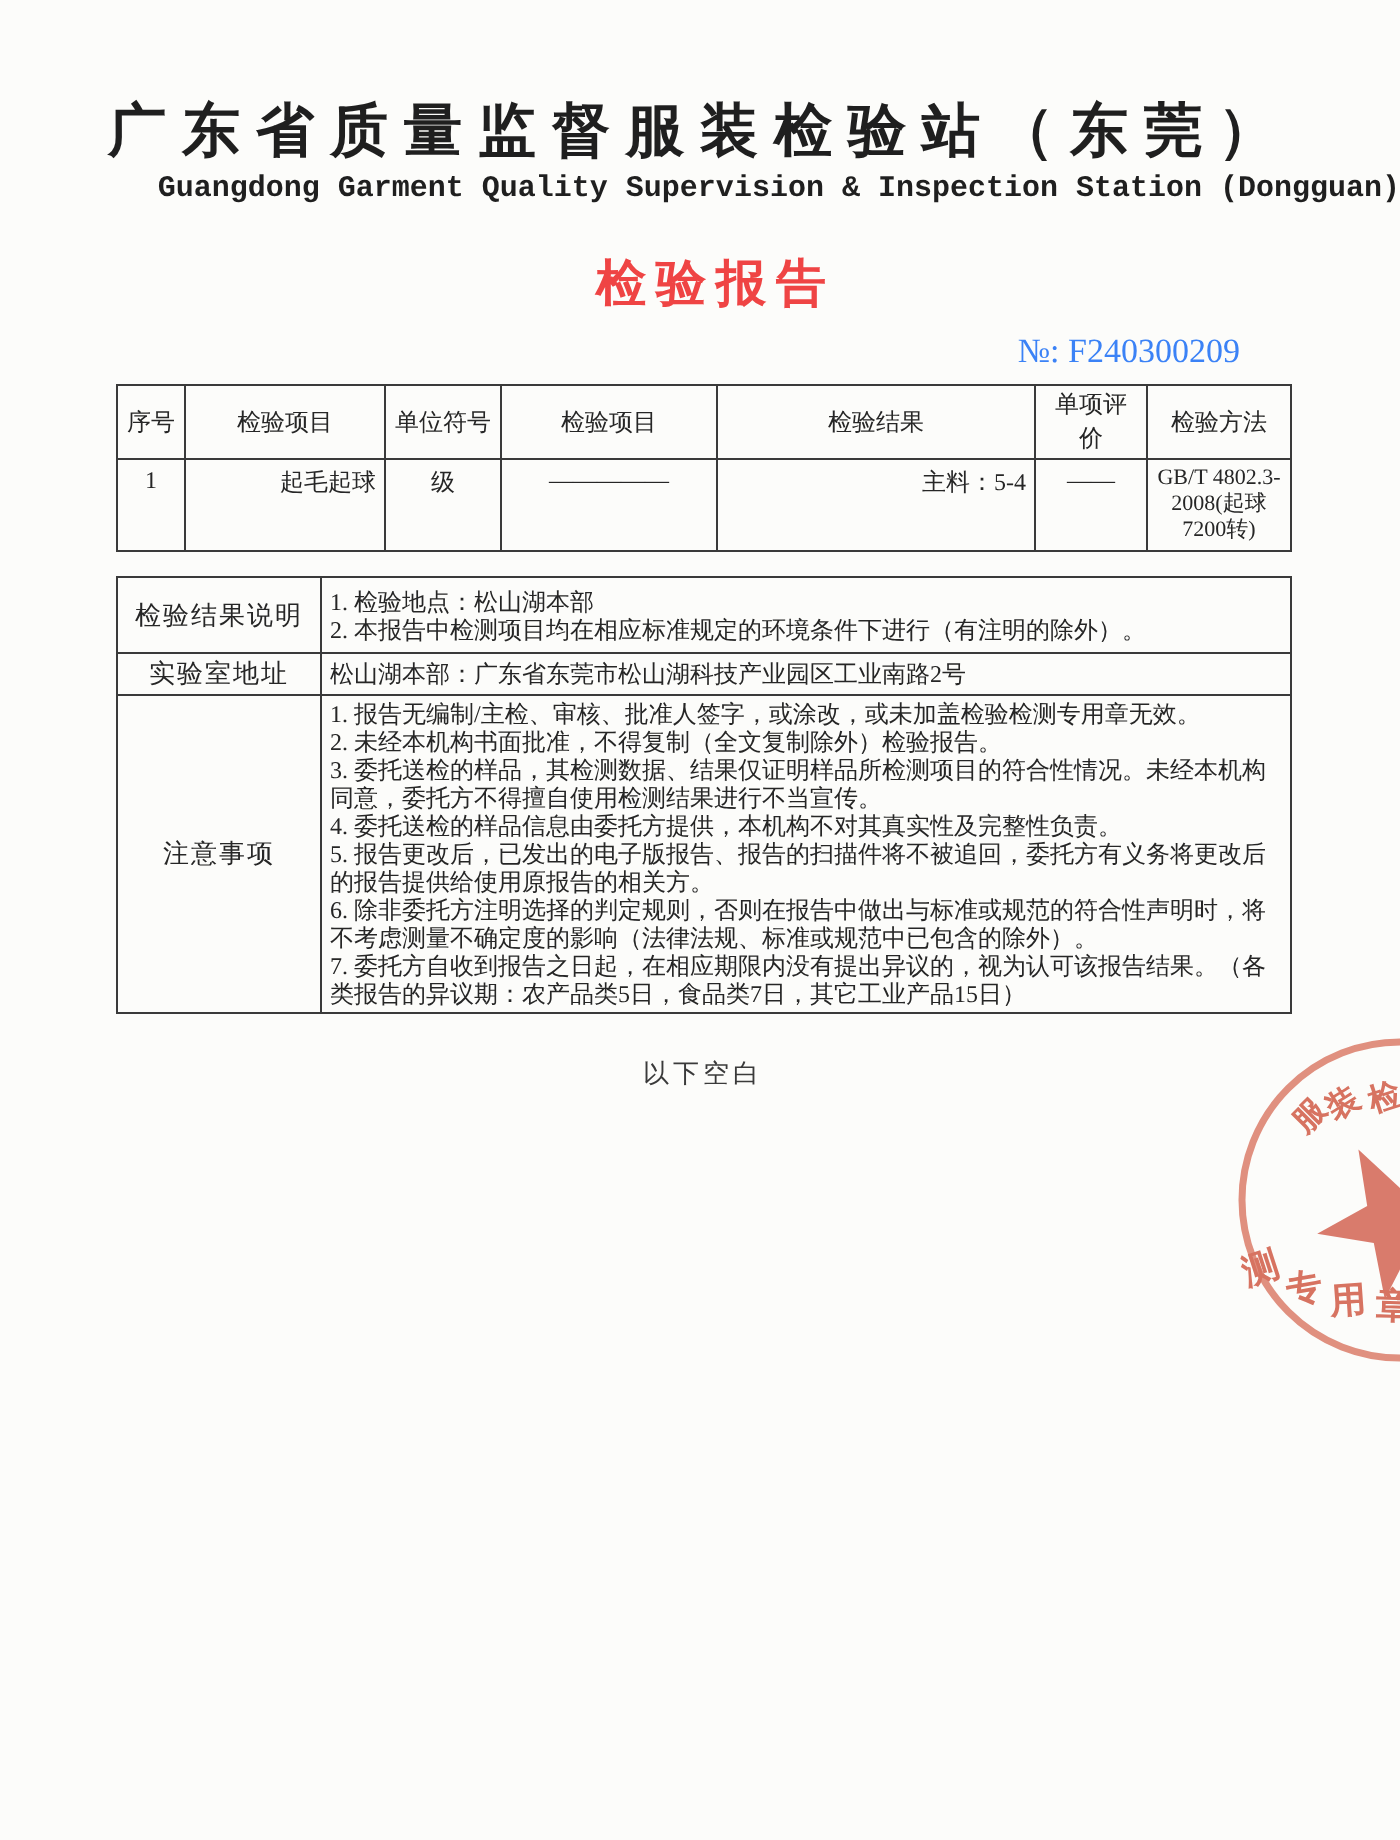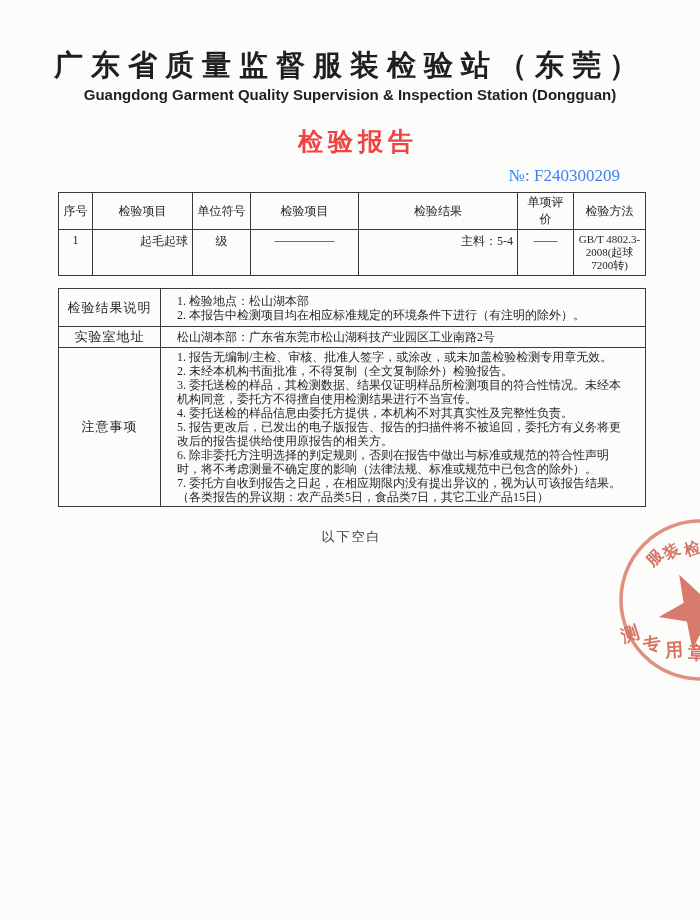--- a/index.html
+++ b/index.html
@@ -16,22 +16,22 @@
     text-align:center;
     font-family:"DejaVu Sans","Liberation Sans",sans-serif;
     font-weight:bold;
     font-size:29px;
     letter-spacing:8px;
     color:#1f1f1f;
     line-height:38px;
   }
   .title-en{
     margin-top:2px;
-    text-align:center;
-    font-family:Liberation Sans, sans-serif;
+    text-align:right;
+    font-family:Liberation Mono, monospace;
     font-weight:bold;
     font-size:15px;
     color:#1f1f1f;
   }
   .report-title{
     margin-top:22px;
     text-align:center;
     font-family:"DejaVu Sans","Liberation Sans",sans-serif;
     font-weight:600;
     font-size:25px;
@@ -74,21 +74,21 @@
     text-align:center;
     vertical-align:middle;
     font-size:13px;
     letter-spacing:1px;
   }
   .info-table td.content-cell{
     text-align:left;
     vertical-align:middle;
     font-size:12px;
     line-height:14px;
-    padding:2px 16px;
+    padding:2px 4px;
   }
   .row-notes .content-cell{vertical-align:top;padding-top:4px;}
   .r0{height:38px;}
   .r1{height:21px;}
   .r2{height:146px;}
   .line{display:block;}
   .blank-note{
     width:587px;
     margin-left:58px;
     margin-top:21px;

